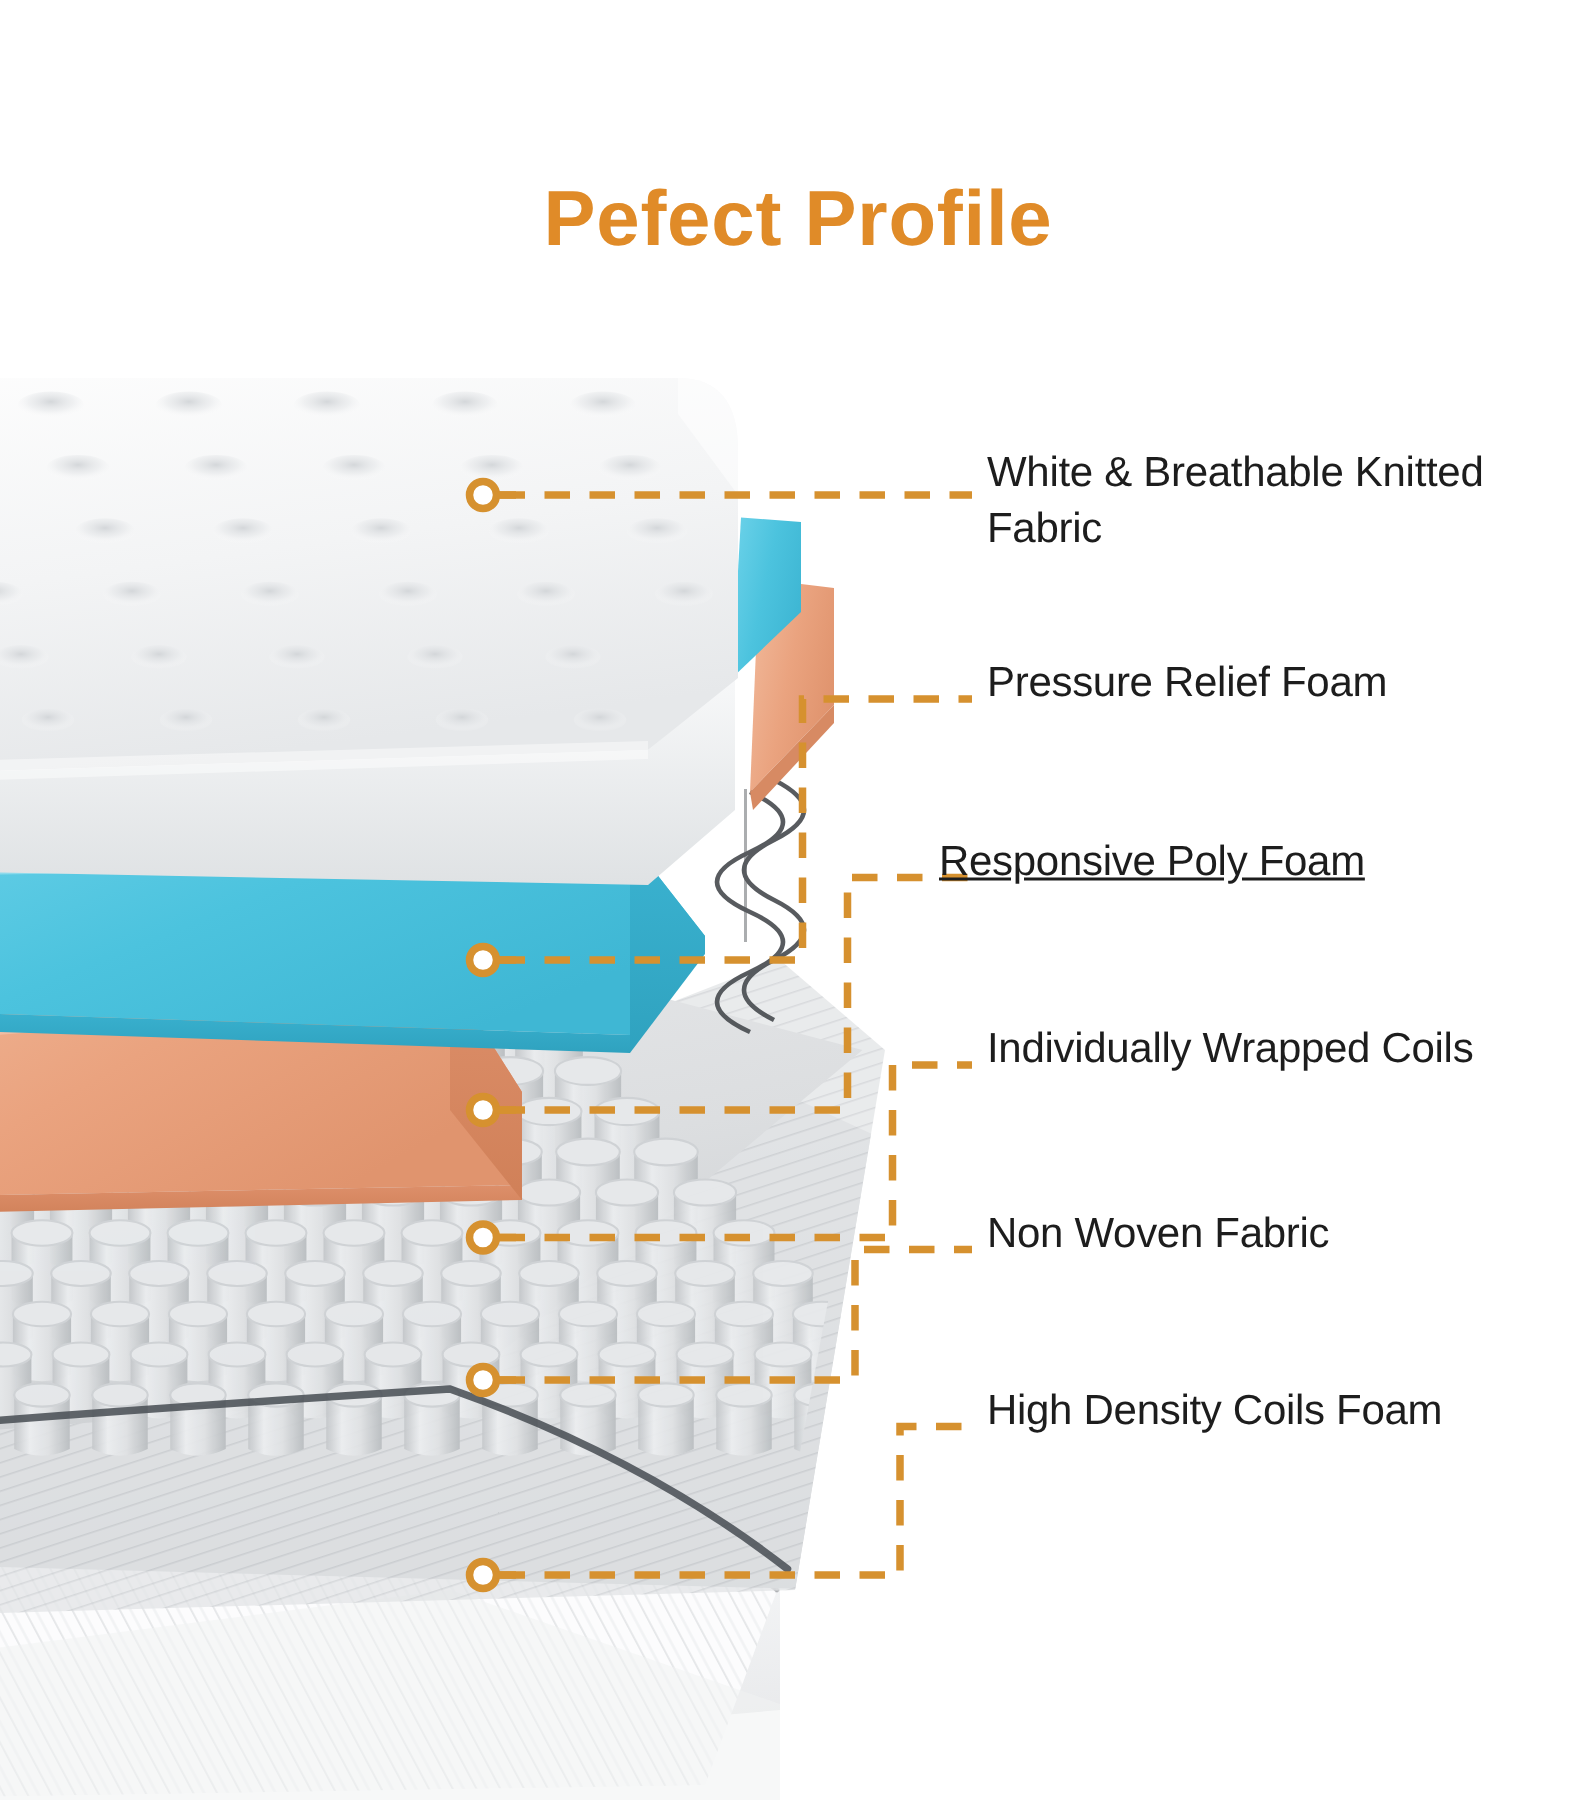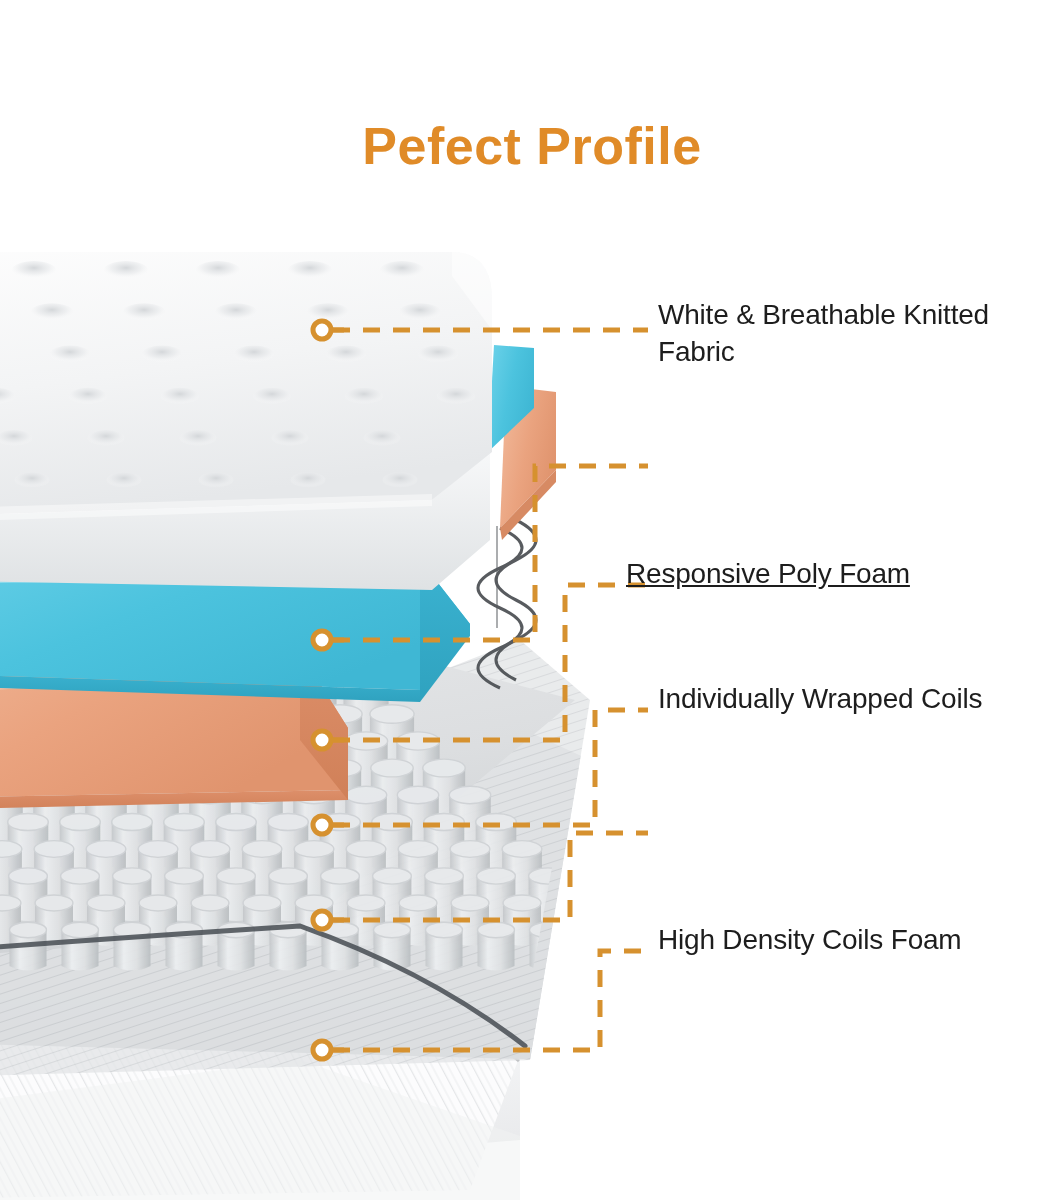--- a/index.html
+++ b/index.html
@@ -561,21 +561,23 @@
         <circle cx="322" cy="1050" r="9" class="marker-ring"></circle>
         <line x1="330" y1="1050" x2="344" y2="1050" stroke="#D6912F" stroke-width="5"></line>
       </g>
   </svg>
 
   <div class="title">Pefect Profile</div>
 
   <div class="label" style="left:658px; top:296px; width:410px;">White &amp; Breathable Knitted
 Fabric</div>
 
+  <div class="label" style="left:658px; top:436px; width:400px;">Pressure Relief Foam</div>
 
   <div class="label" style="left:626px; top:555px; width:400px;text-decoration:underline;">Responsive Poly Foam</div>
 
   <div class="label" style="left:658px; top:680px; width:410px;">Individually Wrapped Coils</div>
 
+  <div class="label" style="left:658px; top:803px; width:400px;">Non Woven Fabric</div>
 
   <div class="label" style="left:658px; top:921px; width:400px;">High Density Coils Foam</div>
 
 </div>
 
 </body></html>

